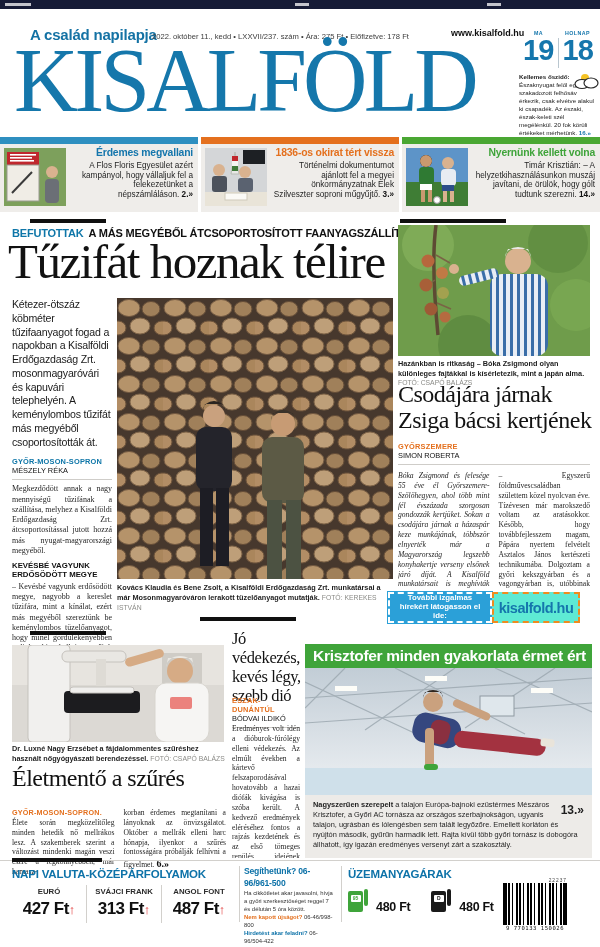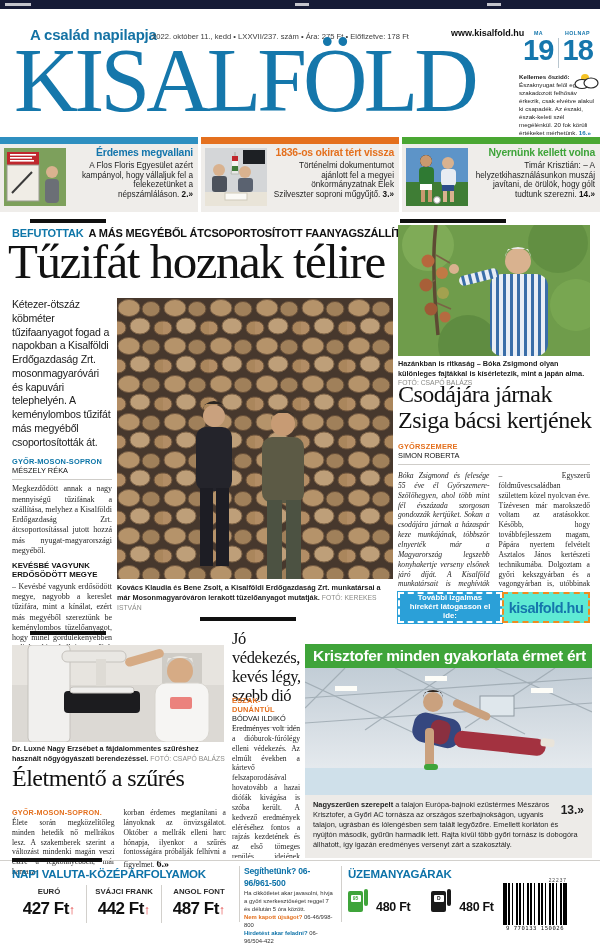--- a/index.html
+++ b/index.html
@@ -59,21 +59,21 @@
   .photo{overflow:hidden;}
   .photo svg{width:100%;height:100%;display:block;}
   .caption{font-size:7.3px;line-height:1.32;color:#1e1e1e;}
   .caption b{font-weight:bold;}
   .credit{color:#8a8a86;font-size:6.8px;}
   
   .headline-2{font-family:"Liberation Serif",serif;color:#121212;letter-spacing:-.5px;}
   .gcols{display:flex;gap:9px;}
   .gcol{flex:1;font-family:"Liberation Serif",serif;font-size:7.6px;line-height:1.3;text-align:justify;color:#1f1f1f;}
   .gcol.it{font-style:italic;}
-  .promo{top:592px;left:398px;width:192px;height:31px;display:flex;}
+  .promo{top:592px;left:388px;width:192px;height:31px;display:flex;}
   .promo-left{flex:1.12;background:#2ba0d8;border:2px dashed #fff;box-shadow:0 0 0 1px #2ba0d8;
               color:#fff;font-weight:bold;font-size:7.8px;line-height:1.15;display:flex;align-items:center;justify-content:center;text-align:center;padding:0 3px;}
   .promo-right{flex:1;background:#5eead4;border:2px dashed #f08b1f;color:#1576ac;font-weight:800;font-size:14.5px;
                display:flex;align-items:center;justify-content:center;letter-spacing:-.5px;}
   
   .gym-banner{top:644px;left:305px;width:287px;height:24px;background:#3fa43a;color:#fff;font-weight:bold;
               font-size:15.5px;display:flex;align-items:center;padding-left:8px;box-sizing:border-box;letter-spacing:-.3px;}
   .gym-caption{top:795px;left:305px;width:287px;height:63px;background:#edebe8;box-sizing:border-box;
                padding:5px 8px;font-size:7.4px;line-height:1.35;color:#1e1e1e;}
   .gym-caption .ref{float:right;font-size:12px;font-weight:bold;margin-top:2px;}
@@ -423,21 +423,21 @@
   <div class="mark" style="top:858px;left:12px;width:90px;"></div>
 
   <div class="abs cur-title">NAPI VALUTA-KÖZÉPÁRFOLYAMOK</div>
   <div class="abs cur-row">
     <div class="cur-cell">
       <span class="cur-name">EURÓ</span>
       <span class="cur-val">427 Ft</span><span class="cur-arrow">↑</span>
     </div>
     <div class="cur-cell">
       <span class="cur-name">SVÁJCI FRANK</span>
-      <span class="cur-val">442 Ft</span><span class="cur-arrow">↑</span>
+      <span class="cur-val">313 Ft</span><span class="cur-arrow">↑</span>
     </div>
     <div class="cur-cell">
       <span class="cur-name">ANGOL FONT</span>
       <span class="cur-val">487 Ft</span><span class="cur-arrow">↑</span>
     </div>
   </div>
 
   <div class="vrule" style="top:866px;left:239px;height:56px;"></div>
 
   <div class="abs help">

